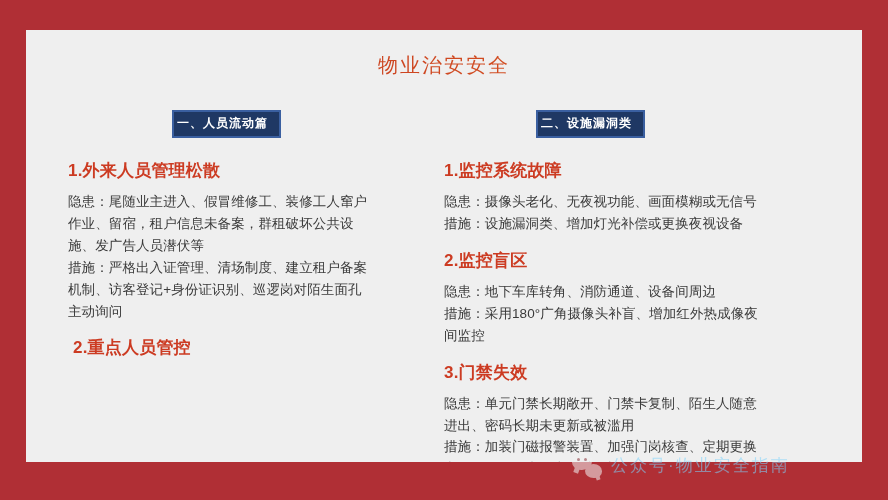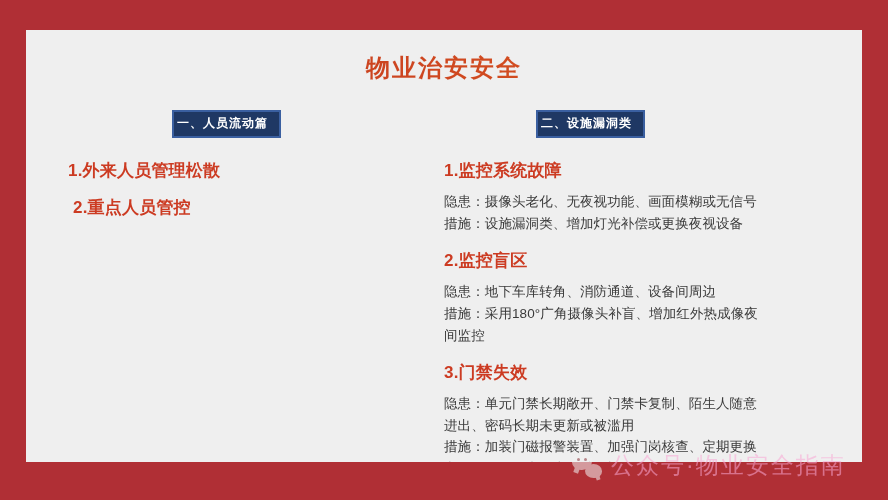--- a/index.html
+++ b/index.html
@@ -29,22 +29,22 @@
     background: #EFEFEF;
     box-sizing: border-box;
     overflow: hidden;
   }
   .title {
     position: absolute;
     left: 0;
     top: 22px;
     width: 836px;
     text-align: center;
-    font-size: 24px;
-    font-weight: bold;
+    font-size: 20px;
+    font-weight: normal;
     letter-spacing: 2px;
     background: linear-gradient(90deg, #BE3A1C 0%, #CD4520 45%, #E0611F 100%);
     -webkit-background-clip: text;
     background-clip: text;
     color: transparent;
     -webkit-text-fill-color: transparent;
   }
   .columns {
     position: absolute;
     left: 0;
@@ -171,22 +171,22 @@
   .wm-icon .d {
     position: absolute;
     width: 3px;
     height: 3px;
     border-radius: 50%;
     background: #8A3036;
   }
   .wm-icon .d1 { left: 5px; top: 6px; }
   .wm-icon .d2 { left: 12px; top: 6px; }
   .wm-text {
-    color: #f9a8d4;
-    font-size: 23px;
+    color: #7dd3fc;
+    font-size: 17px;
     letter-spacing: 2px;
     white-space: nowrap;
     line-height: 1;
   }
 </style>
 </head>
 <body>
 
 <div class="slide">
   <div class="panel">
@@ -195,20 +195,28 @@
 
     <div class="columns">
 
       <div class="col col-left">
         <div class="sec-head-wrap left-head">
           <span class="sec-head">一、人员流动篇</span>
         </div>
 
         <div class="subsec subsec-first">
           <div class="sub-title">1.外来人员管理松散</div>
+          <div class="para">
+            <span class="para-line">隐患：尾随业主进入、假冒维修工、装修工人窜户</span>
+            <span class="para-line">作业、留宿，租户信息未备案，群租破坏公共设</span>
+            <span class="para-line">施、发广告人员潜伏等</span>
+            <span class="para-line">措施：严格出入证管理、清场制度、建立租户备案</span>
+            <span class="para-line">机制、访客登记+身份证识别、巡逻岗对陌生面孔</span>
+            <span class="para-line">主动询问</span>
+          </div>
         </div>
 
         <div class="subsec">
           <div class="sub-title indent">2.重点人员管控</div>
         </div>
       </div>
 
       <div class="col col-right">
         <div class="sec-head-wrap right-head">
           <span class="sec-head">二、设施漏洞类</span>

